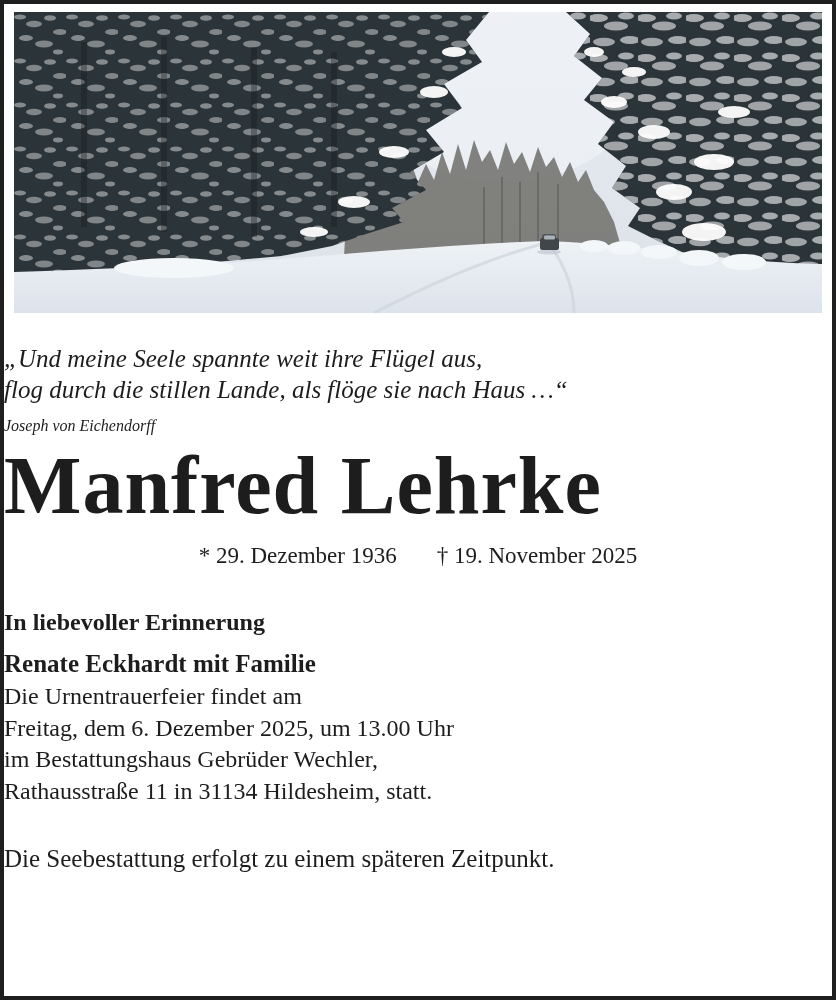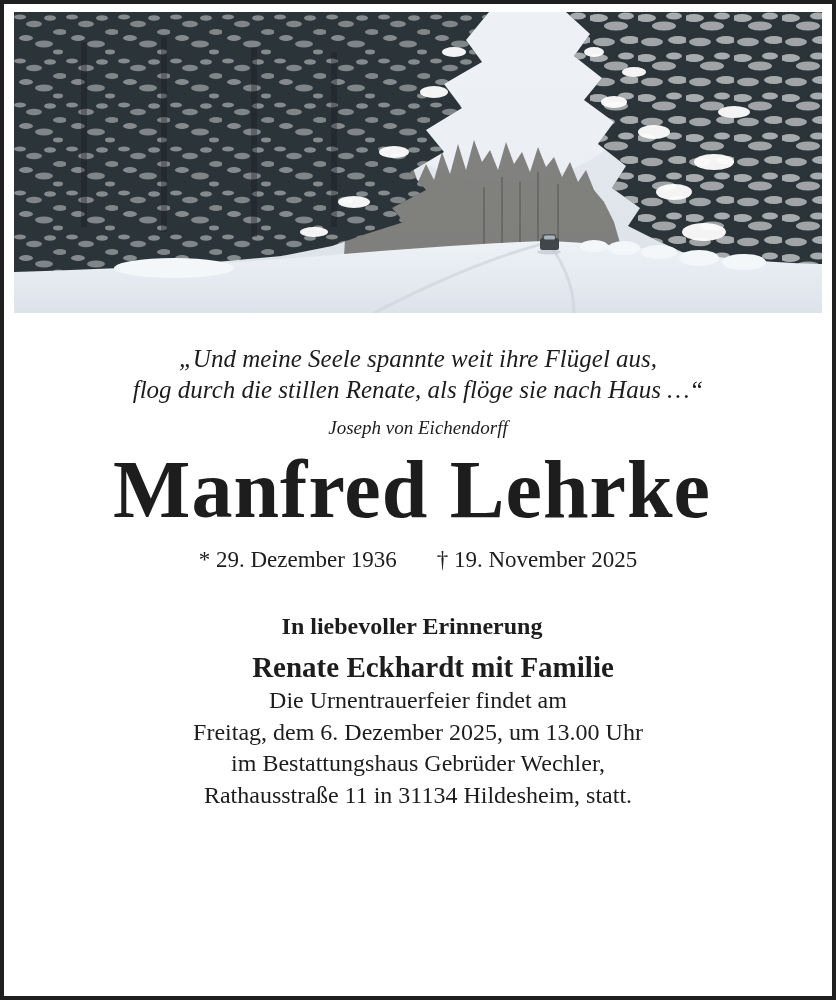--- a/index.html
+++ b/index.html
@@ -4,49 +4,49 @@
 <style>
   html, body { margin: 0; padding: 0; background: #ffffff; }
   .sheet {
     width: 836px;
     height: 1000px;
     box-sizing: border-box;
     border: 4px solid #1f1f1f;
     background: #ffffff;
     font-family: "Liberation Serif", serif;
     color: #1d1d1d;
-    text-align: center;
+    text-align: left;
     overflow: hidden;
   }
   .photo-wrap { padding: 8px 10px 0 10px; }
   .photo-wrap svg { display: block; width: 808px; height: 301px; }
 
   .quote { margin-top: 30px; font-style: italic; font-size: 25px; line-height: 31px; }
   .quote p { margin: 0; }
-  .attribution { margin: 12px 0 0 0; font-style: italic; font-size: 19px; }
+  .attribution { margin: 12px 0 0 0; font-style: italic; font-size: 16px; }
 
   .name {
     margin: 10px 12px 0 0;
     font-size: 82px;
     line-height: 1.0;
     font-weight: bold;
     letter-spacing: 1px;
   }
 
   .dates {
     margin-top: 16px;
     font-size: 23px;
     display: flex;
     justify-content: center;
     gap: 40px;
   }
 
   .intro { margin: 40px 12px 0 0; font-size: 24px; font-weight: bold; }
 
-  .mourners { margin-top: 10px; font-weight: bold; font-size: 29px; line-height: 35px; padding-left: 30px; }
+  .mourners { margin-top: 10px; font-weight: bold; font-size: 25px; line-height: 35px; }
   .mourners p { margin: 0; }
 
   .service { font-size: 24px; line-height: 31.5px; }
   .service p { margin: 0; }
 
   .burial { margin: 38px 0 0 0; font-size: 25px; }
 </style>
 </head>
 <body>
 
@@ -147,21 +147,21 @@
         <ellipse cx="535" cy="240" rx="12" ry="2.5" fill="#b9c2cc" opacity="0.6"></ellipse>
         <rect x="528" y="222" width="14" height="8" rx="2.5" fill="#52585e"></rect>
         <rect x="526" y="226" width="19" height="12" rx="2.5" fill="#41464b"></rect>
         <rect x="530" y="223.5" width="11" height="4" rx="1.5" fill="#aab2ba"></rect>
       </g>
     </svg>
   </div>
 
   <div class="quote">
     <p>„Und meine Seele spannte weit ihre Flügel aus,</p>
-    <p>flog durch die stillen Renate, als flöge sie nach Haus …“</p>
+    <p>flog durch die stillen Lande, als flöge sie nach Haus …“</p>
   </div>
   <p class="attribution">Joseph von Eichendorff</p>
 
   <h1 class="name">Manfred Lehrke</h1>
 
   <div class="dates">
     <span>* 29. Dezember 1936</span>
     <span>† 19. November 2025</span>
   </div>
 
@@ -171,14 +171,15 @@
     <p>Renate Eckhardt mit Familie</p>
   </div>
 
   <div class="service">
     <p>Die Urnentrauerfeier findet am</p>
     <p>Freitag, dem 6. Dezember 2025, um 13.00 Uhr</p>
     <p>im Bestattungshaus Gebrüder Wechler,</p>
     <p>Rathausstraße 11 in 31134 Hildesheim, statt.</p>
   </div>
 
+  <p class="burial">Die Seebestattung erfolgt zu einem späteren Zeitpunkt.</p>
 
 </div>
 
 </body></html>

